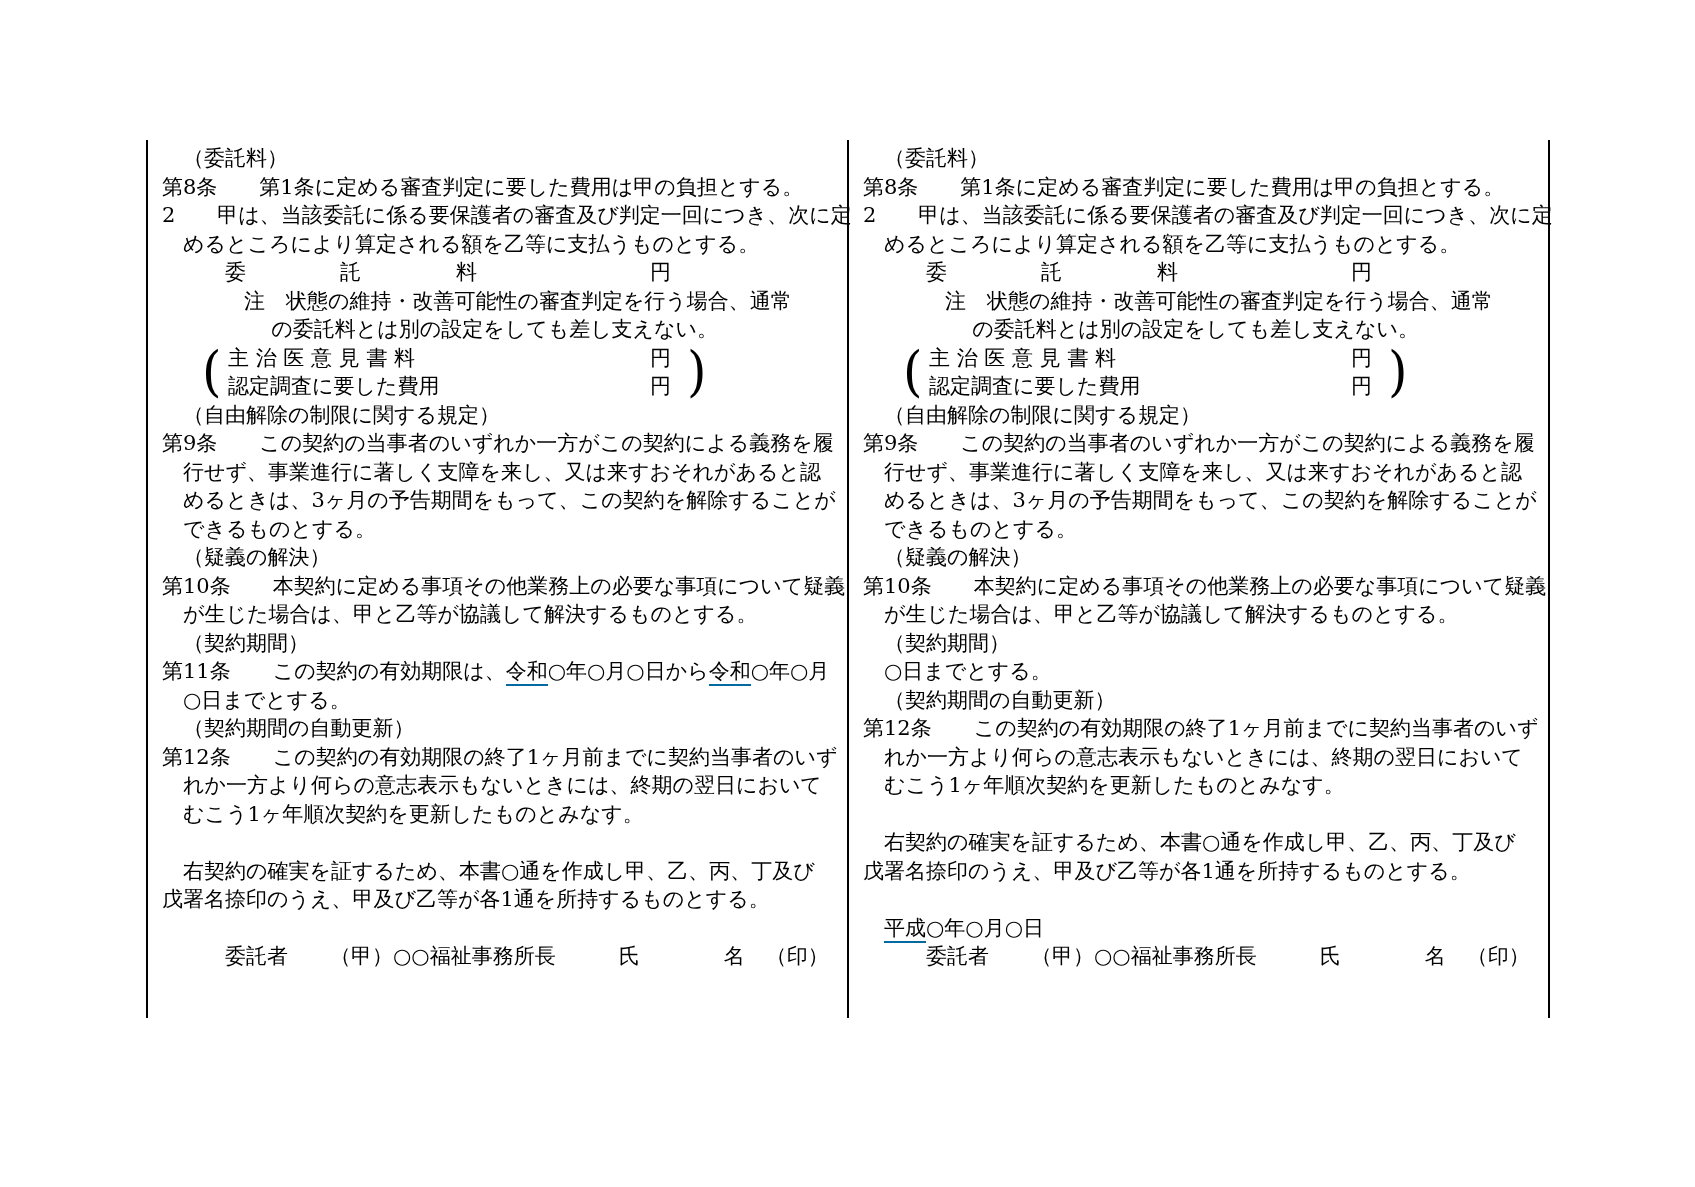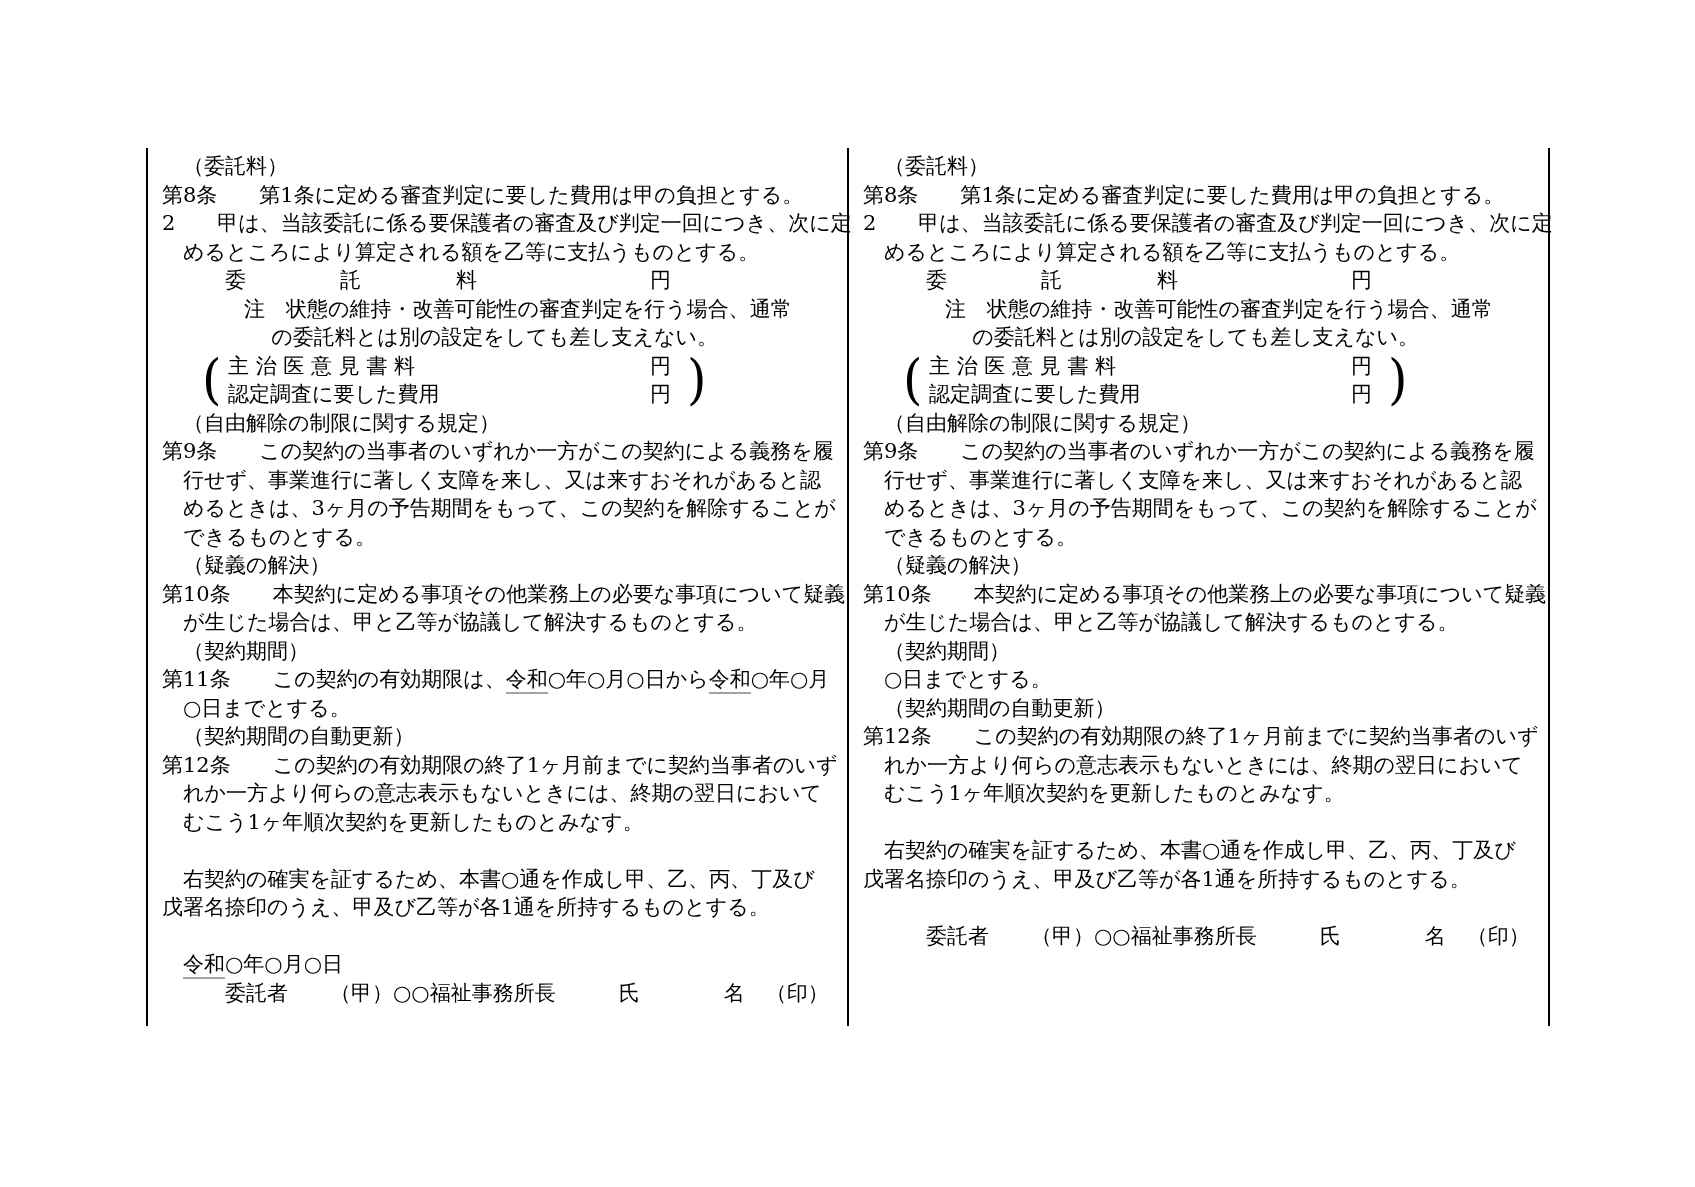--- a/index.html
+++ b/index.html
@@ -6,21 +6,21 @@
   body{
     width:1695px;height:1187px;
     background:#ffffff;
     font-family:"DejaVu Serif","Liberation Serif",serif;
     color:#000;
     overflow:hidden;
     position:relative;
   }
   .page{
     position:absolute;
-    left:146px;top:148px;
+    left:146px;top:140px;
     width:1400px;height:878px;
     border-left:2px solid #000;
     border-right:2px solid #000;
   }
   .divider{
     position:absolute;
     left:699px;top:0;bottom:0;
     width:2px;background:#000;
   }
   .col{
@@ -33,21 +33,21 @@
   .line{
     position:relative;
     height:28.5px;
     line-height:28.5px;
     font-size:21px;
     white-space:pre;
   }
   .era-u{
     display:inline-block;
     line-height:26px;
-    border-bottom:2px solid #a3a3a3;
+    border-bottom:2px solid #0369a1;
     text-align:right;
   }
   .abs{position:absolute;top:0;}
   .bracket-line{height:57px;}
   .bparen{
     position:absolute;top:-1px;
     height:57px;line-height:57px;
     font-size:50px;
     transform:scaleY(1.1);
     transform-origin:center;
@@ -83,21 +83,20 @@
       <div class="line" style="padding-left: 0px;"><span>第11条　　この契約の有効期限は、</span><span class="era-u">令和</span><span>○年○月○日から</span><span class="era-u">令和</span><span>○年○月</span></div>
       <div class="line" style="padding-left: 21px;">○日までとする。</div>
       <div class="line" style="padding-left: 21px;">（契約期間の自動更新）</div>
       <div class="line" style="padding-left: 0px;">第12条　　この契約の有効期限の終了1ヶ月前までに契約当事者のいず</div>
       <div class="line" style="padding-left: 21px;">れか一方より何らの意志表示もないときには、終期の翌日において</div>
       <div class="line" style="padding-left: 21px;">むこう1ヶ年順次契約を更新したものとみなす。</div>
       <div class="line">&nbsp;</div>
       <div class="line" style="padding-left: 21px;">右契約の確実を証するため、本書○通を作成し甲、乙、丙、丁及び</div>
       <div class="line" style="padding-left: 0px;">戊署名捺印のうえ、甲及び乙等が各1通を所持するものとする。</div>
       <div class="line">&nbsp;</div>
-      <div class="line" style="padding-left: 21px;"><span class="era-u">令和</span><span>○年○月○日</span></div>
       <div class="line" style="padding-left: 63px;">委託者　　（甲）○○福祉事務所長　　　氏　　　　名　（印）</div>
     </div>
   <div class="col right">
       <div class="line" style="padding-left: 21px;">（委託料）</div>
       <div class="line" style="padding-left: 0px;">第8条　　第1条に定める審査判定に要した費用は甲の負担とする。</div>
       <div class="line" style="padding-left: 0px;">2　　甲は、当該委託に係る要保護者の審査及び判定一回につき、次に定</div>
       <div class="line" style="padding-left: 21px;">めるところにより算定される額を乙等に支払うものとする。</div>
       <div class="line"><span class="abs" style="left: 63px;">委</span><span class="abs" style="left: 178px;">託</span><span class="abs" style="left: 294px;">料</span><span class="abs" style="left: 488px;">円</span></div>
       <div class="line" style="padding-left: 81.9px;">注　状態の維持・改善可能性の審査判定を行う場合、通常</div>
       <div class="line" style="padding-left: 109.2px;">の委託料とは別の設定をしても差し支えない。</div>
@@ -113,15 +112,16 @@
       <div class="line" style="padding-left: 21px;">（契約期間）</div>
       <div class="line" style="padding-left: 21px;">○日までとする。</div>
       <div class="line" style="padding-left: 21px;">（契約期間の自動更新）</div>
       <div class="line" style="padding-left: 0px;">第12条　　この契約の有効期限の終了1ヶ月前までに契約当事者のいず</div>
       <div class="line" style="padding-left: 21px;">れか一方より何らの意志表示もないときには、終期の翌日において</div>
       <div class="line" style="padding-left: 21px;">むこう1ヶ年順次契約を更新したものとみなす。</div>
       <div class="line">&nbsp;</div>
       <div class="line" style="padding-left: 21px;">右契約の確実を証するため、本書○通を作成し甲、乙、丙、丁及び</div>
       <div class="line" style="padding-left: 0px;">戊署名捺印のうえ、甲及び乙等が各1通を所持するものとする。</div>
       <div class="line">&nbsp;</div>
+      <div class="line" style="padding-left: 21px;"><span class="era-u">平成</span><span>○年○月○日</span></div>
       <div class="line" style="padding-left: 63px;">委託者　　（甲）○○福祉事務所長　　　氏　　　　名　（印）</div>
     </div>
 </div>
 
 </body></html>

